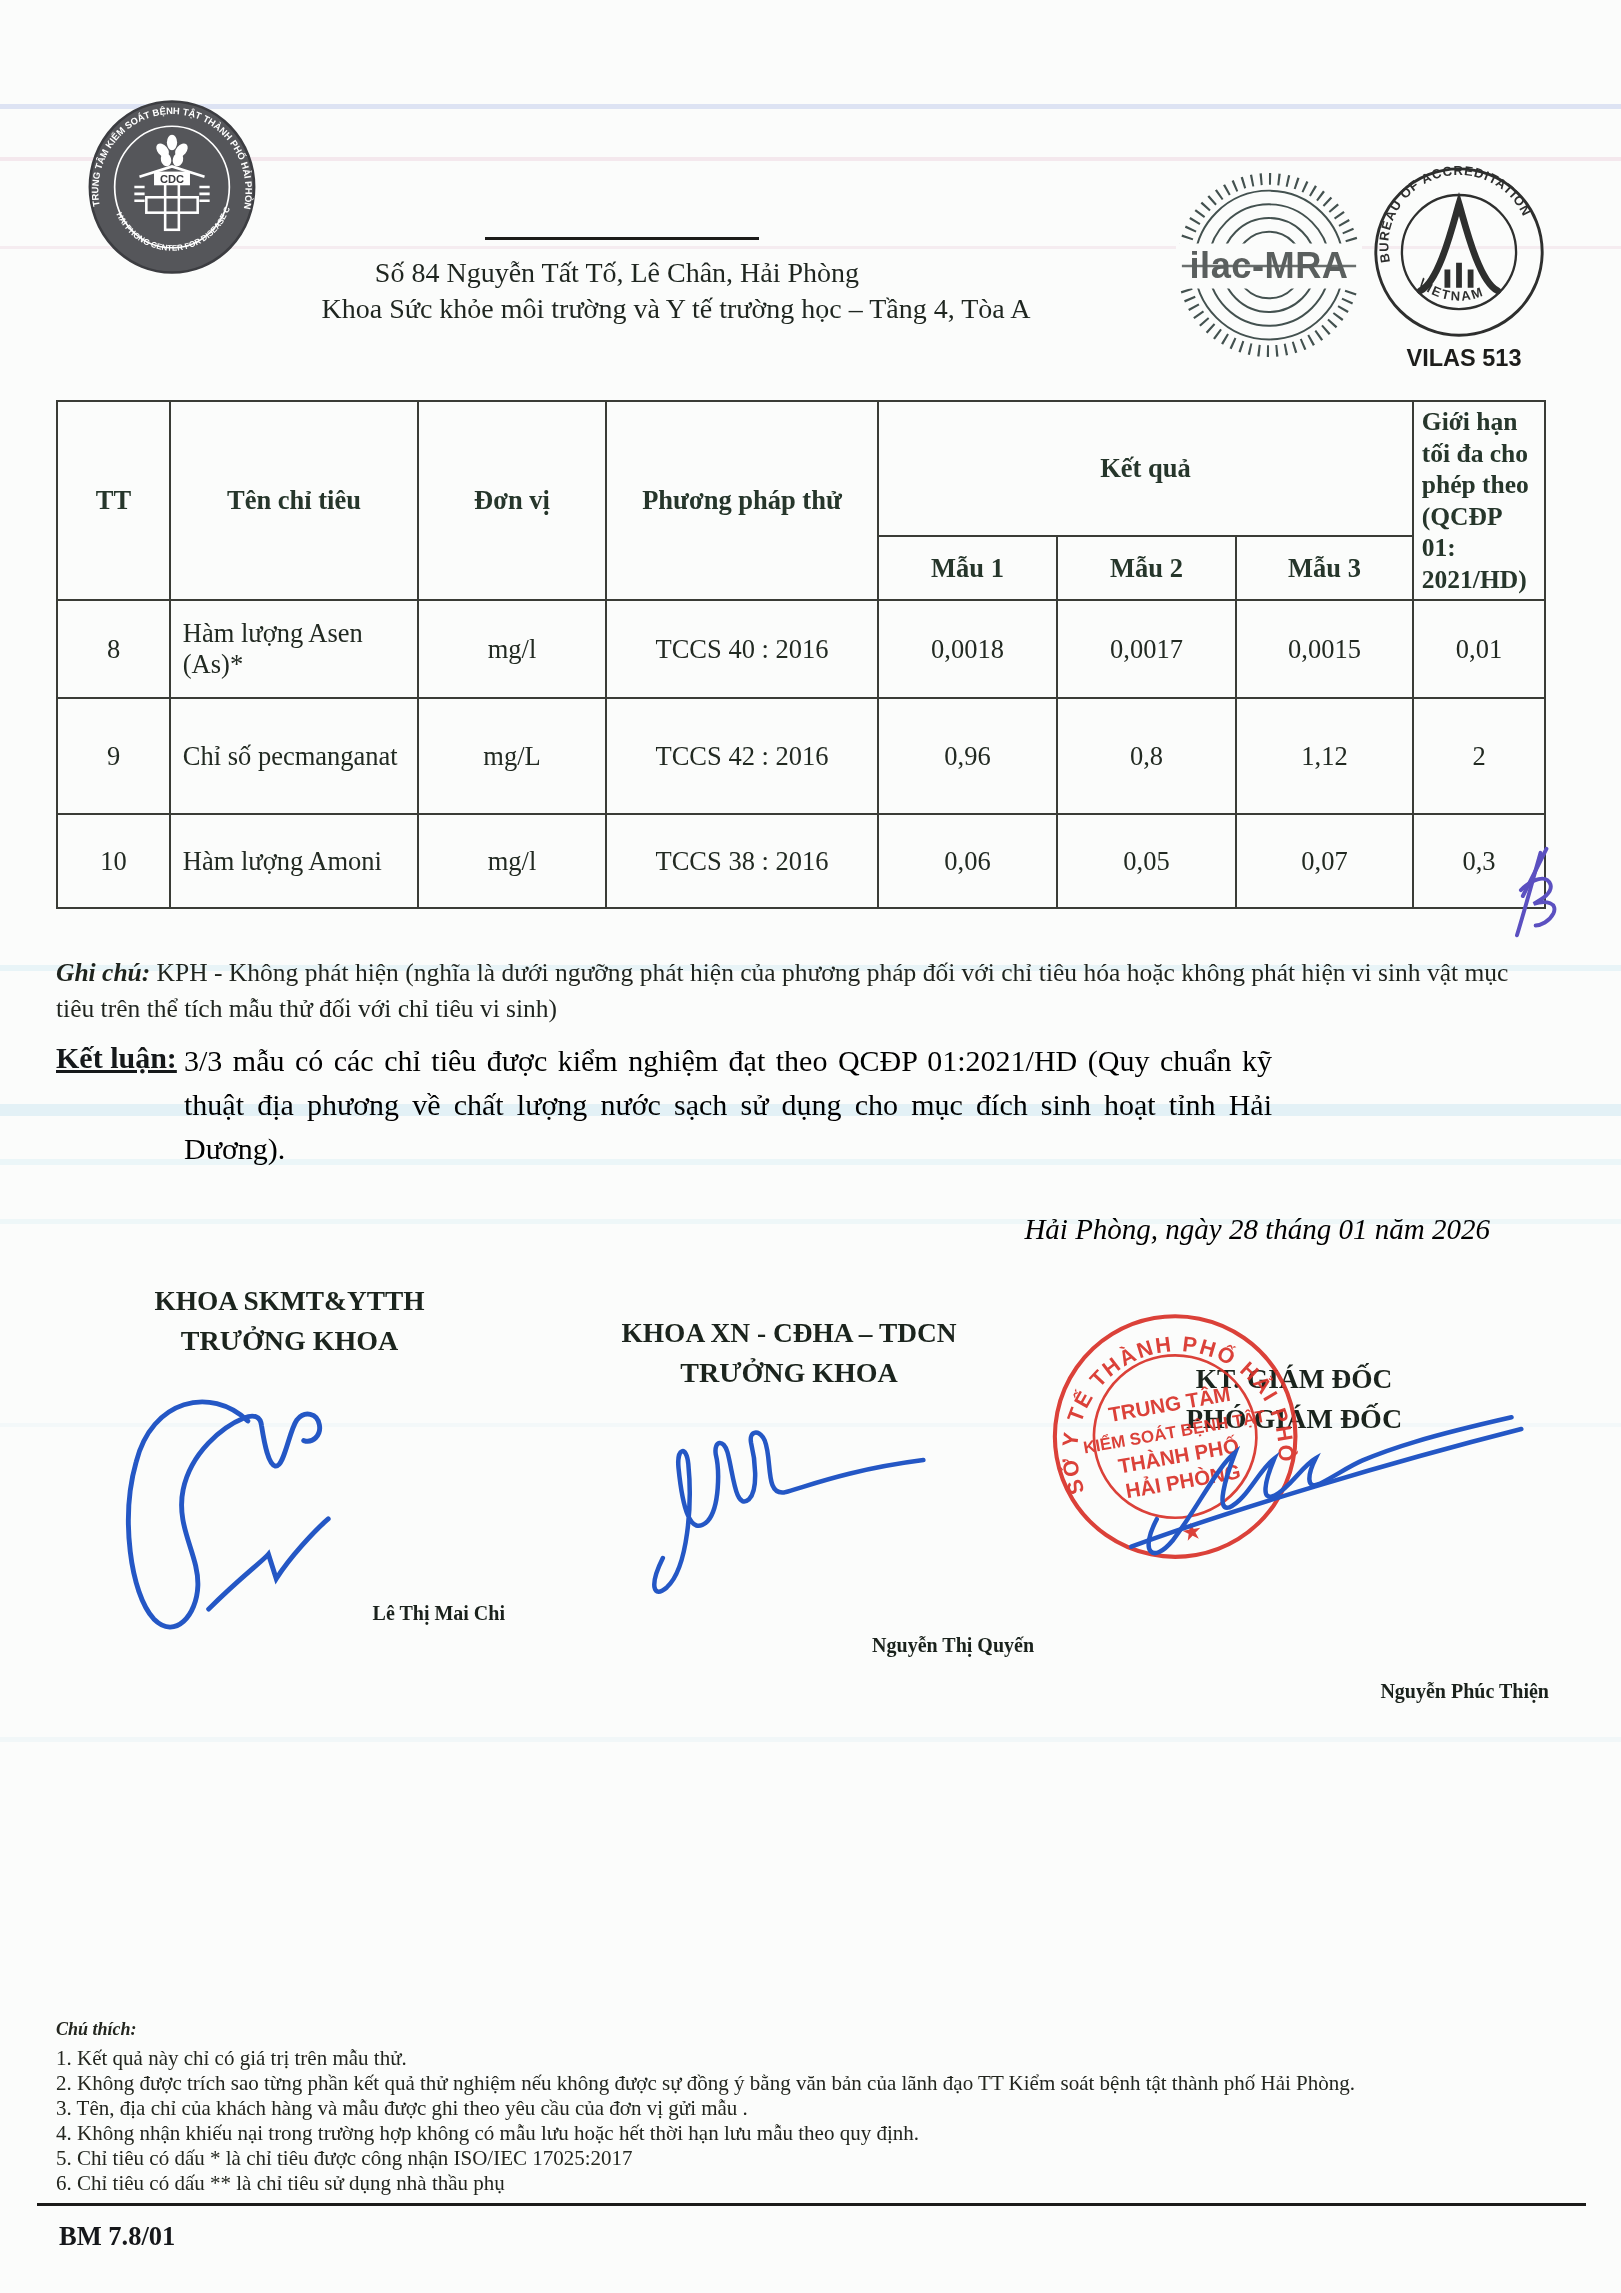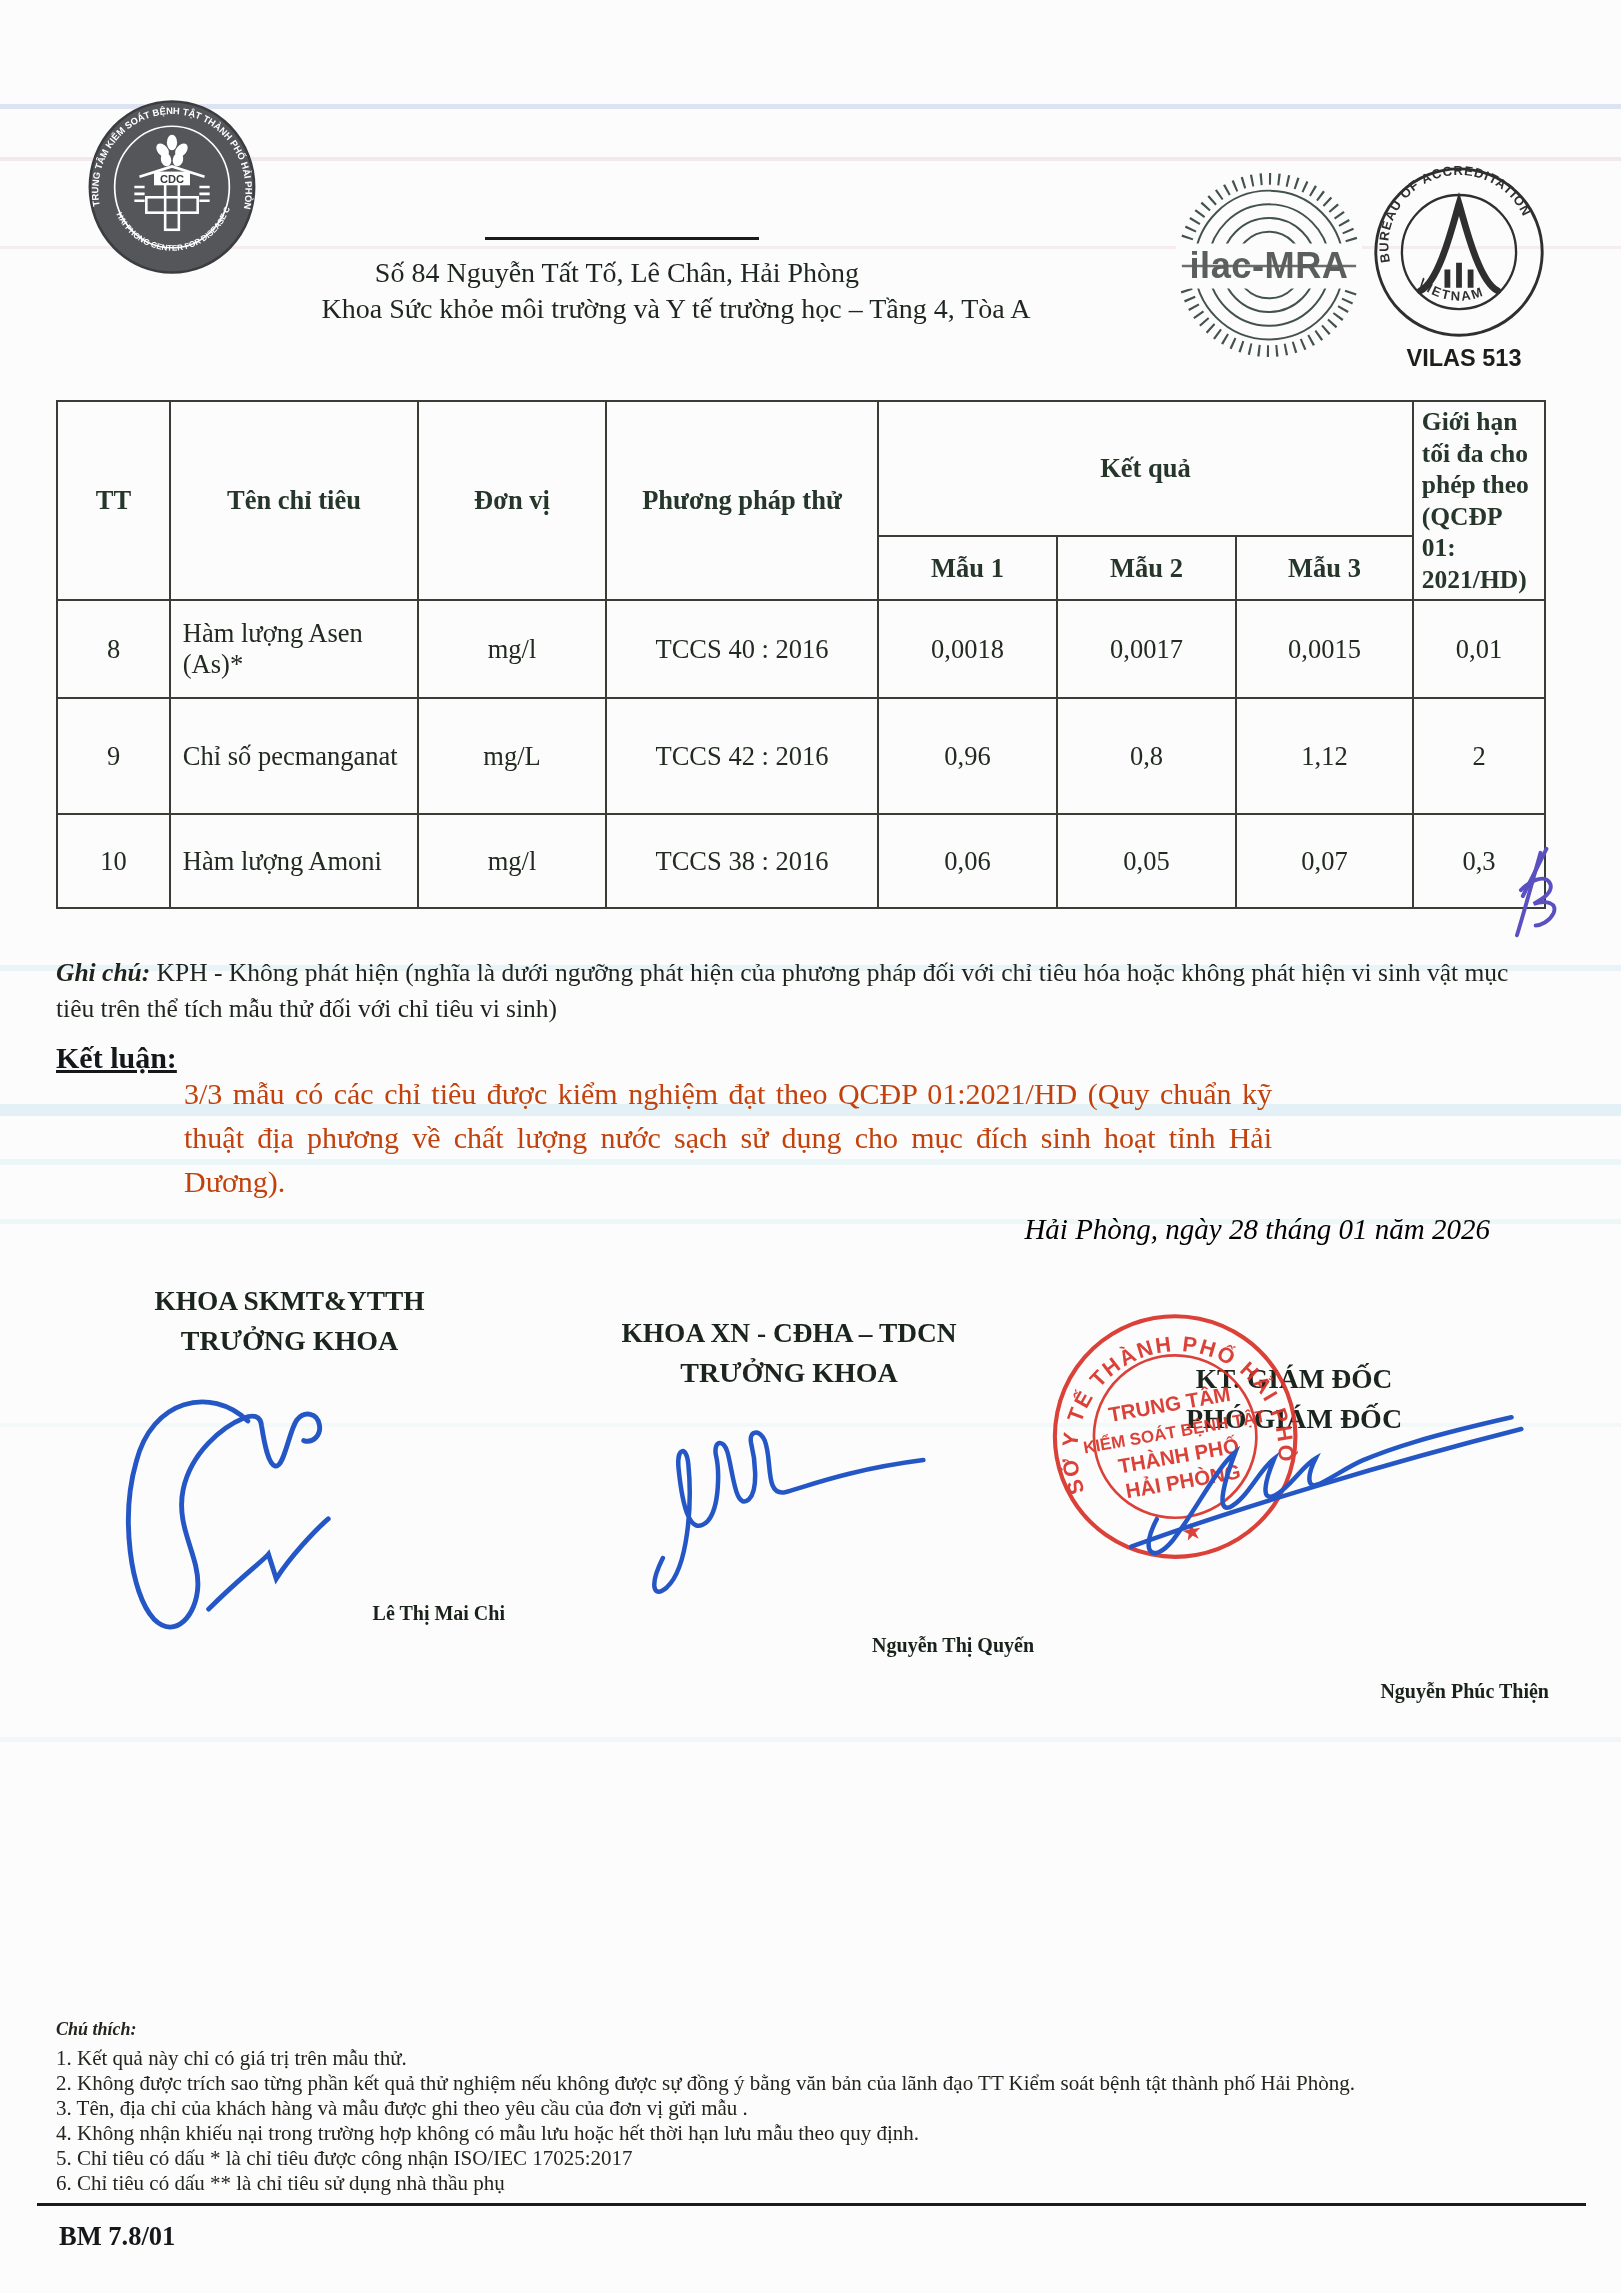--- a/index.html
+++ b/index.html
@@ -26,21 +26,21 @@
   .rtable .lim{font-size:25.5px;line-height:1.24;text-align:left;padding:3.9px 7.8px;}
   .c{text-align:center;}
   .l{text-align:left;padding-left:11.8px !important;}
   .h1{height:133px;} .h2{height:63px;}
   .r1{height:98px;} .r2{height:116px;} .r3{height:94px;}
 
   
   .ghichu{position:absolute;left:56px;top:929px;width:1485px;font-size:25.5px;line-height:36px;color:#1f241e;}
   .ghichu .lbl{font-weight:bold;font-style:italic;}
   .ketluan-lbl{position:absolute;left:56px;top:1041px;font-size:30px;font-weight:bold;text-decoration:underline;color:#15181a;}
-  .ketluan-txt{position:absolute;left:184px;top:1039px;width:1088px;font-size:30px;line-height:44px;text-align:justify;color:#c2410c;margin-top:33px;}
+  .ketluan-txt{position:absolute;left:184px;top:1039px;width:1088px;font-size:30px;line-height:44px;text-align:justify;color:#000000;}
   .dateline{position:absolute;left:853px;top:1213px;width:637px;text-align:right;font-style:italic;font-size:29px;color:#000000;}
 
   
   .sigblock{position:absolute;text-align:center;}
   .sig-dept{font-size:27.4px;font-weight:bold;color:#1b241d;}
   .sig-role{font-size:28px;font-weight:bold;margin-top:7.8px;color:#1b241d;}
   .sig-name{position:absolute;width:100%;text-align:right;font-size:20px;font-weight:bold;color:#1a221c;}
   .sigsvg{position:absolute;}
 
   

